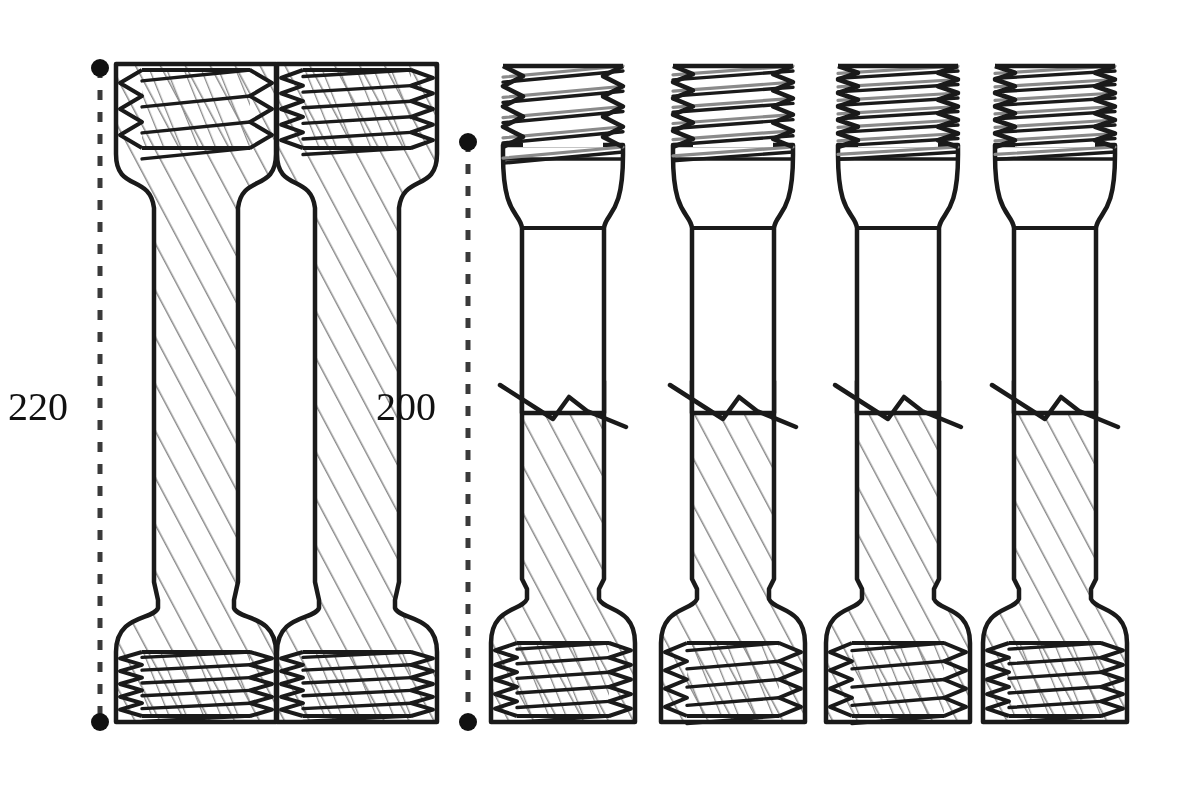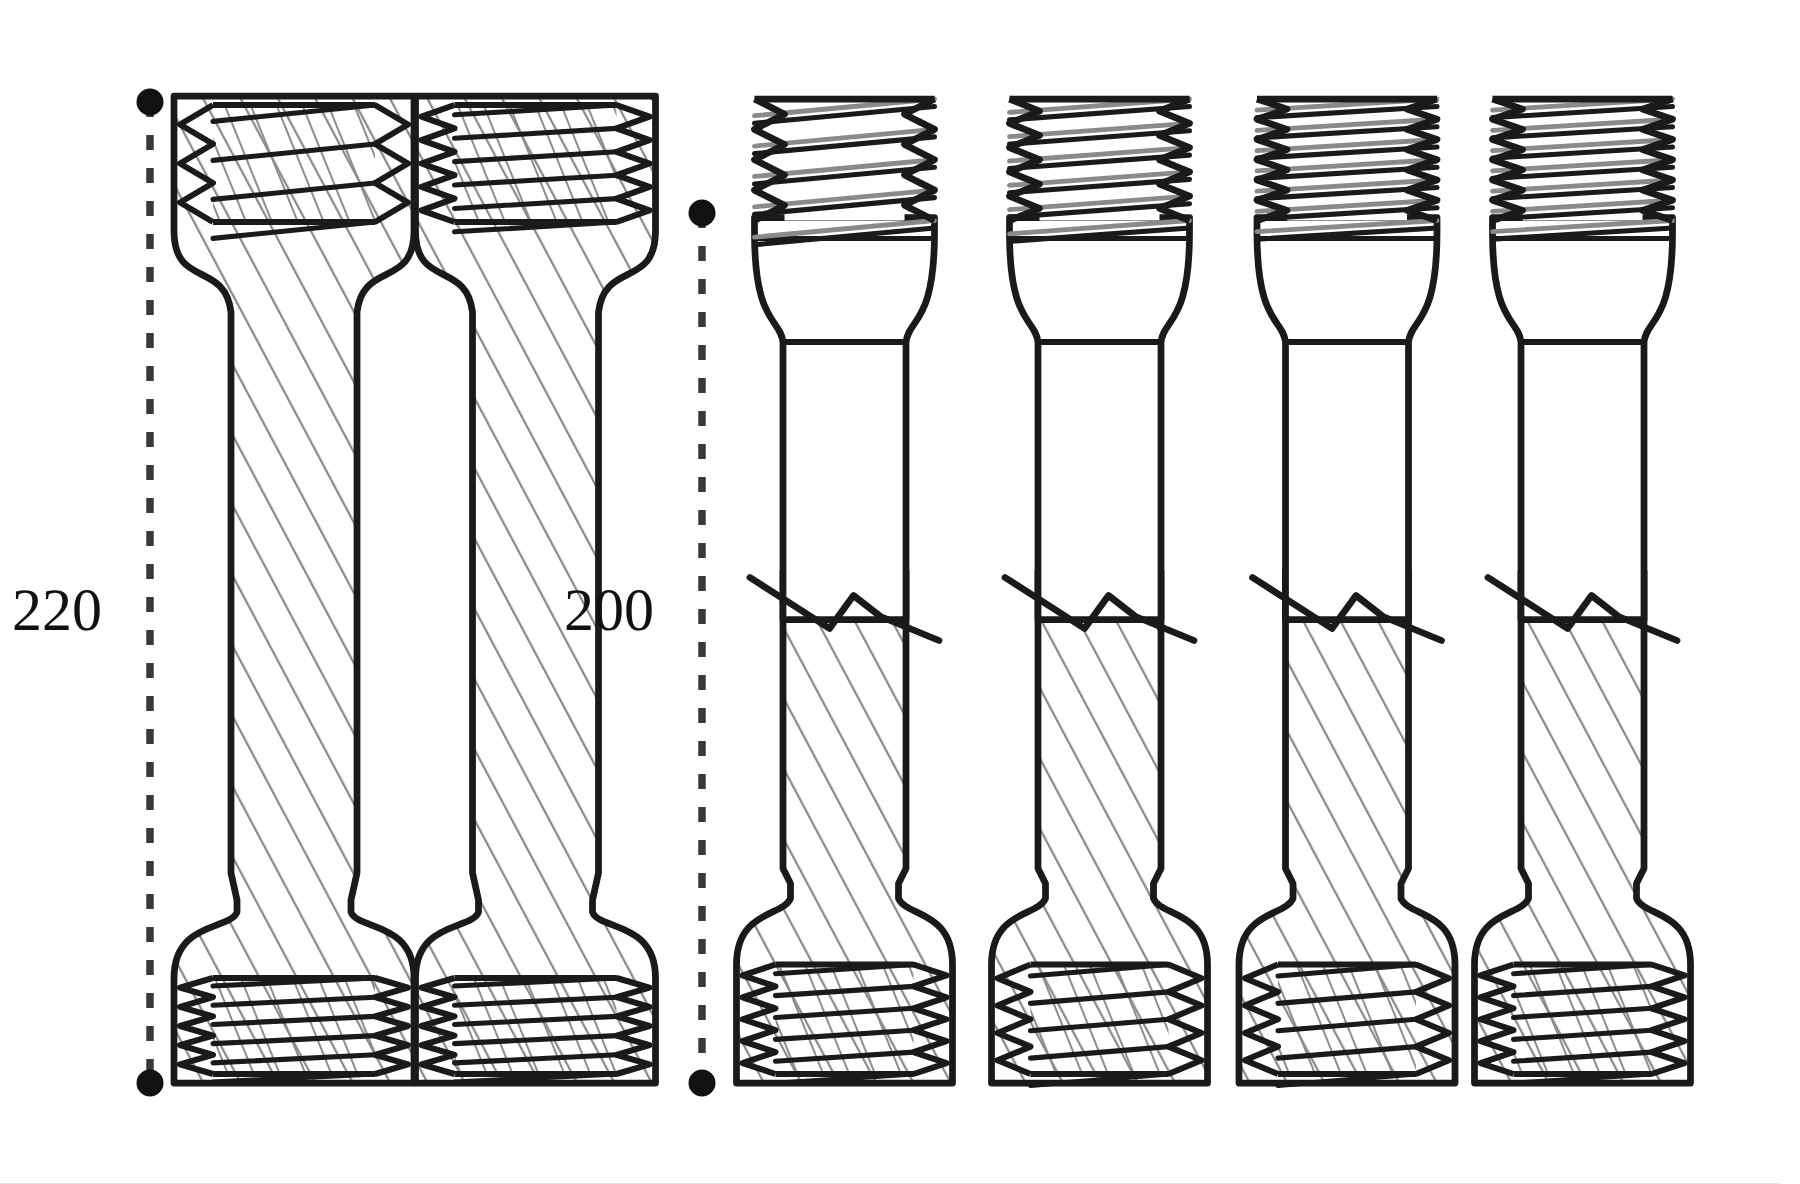--- a/index.html
+++ b/index.html
@@ -1,19 +1,19 @@
 <!DOCTYPE html>
 <html><head>
 <meta charset="utf-8">
 <style>
   html,body{margin:0;padding:0;background:#ffffff;}
   #stage{
     position:relative;
     width:1200px;height:789px;
-    background:#737373;
+    background:#a21caf;
     overflow:hidden;
     font-family:"Liberation Serif", serif;
   }
   #drawing{position:absolute;left:0;top:0;width:1200px;height:789px;}
   .dim-label{
     font-family:"Liberation Serif", serif;
     font-size:40px;
     fill:#111111;
   }
 </style>

